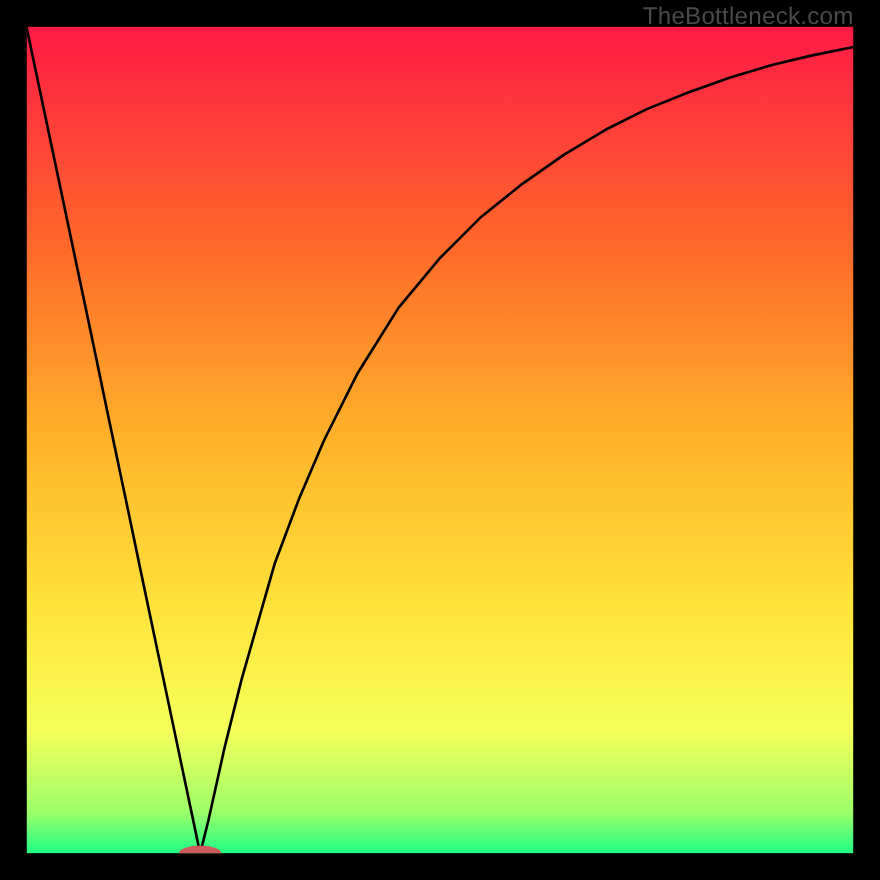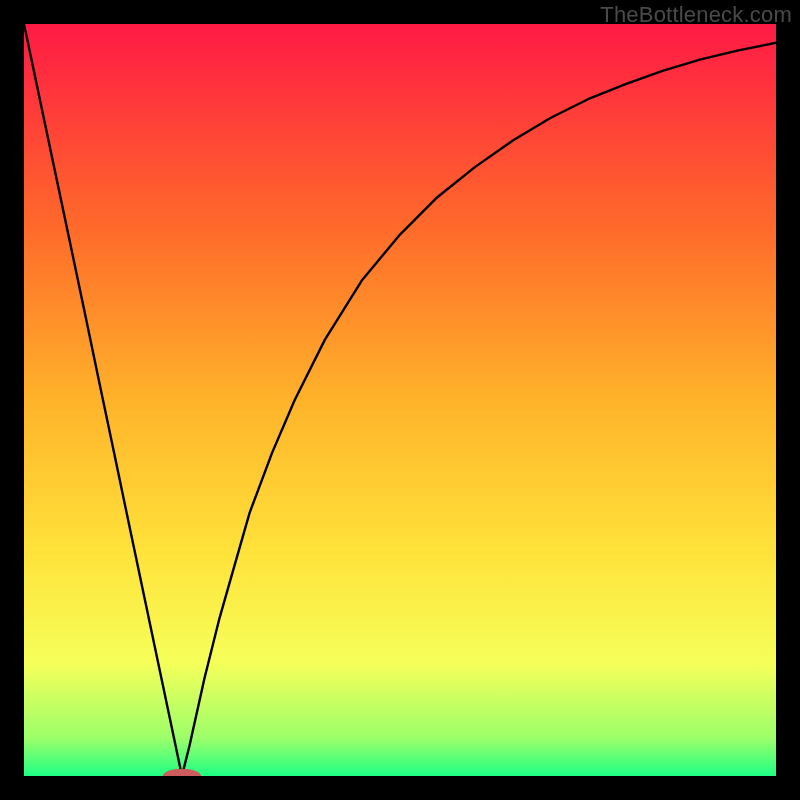--- a/index.html
+++ b/index.html
@@ -21,21 +21,21 @@
     position: absolute;
     left: 24px;
     top: 24px;
     width: 752px;
     height: 752px;
     overflow: hidden;
   }
   .watermark {
     position: absolute;
     top: 2px;
-    right: 8px;
+    right: 24px;
     color: #4a4a4a;
     font-size: 22px;
     font-weight: 500;
     letter-spacing: 0.2px;
     user-select: none;
   }
   svg { display: block; }
 </style>
 </head>
 <body>

